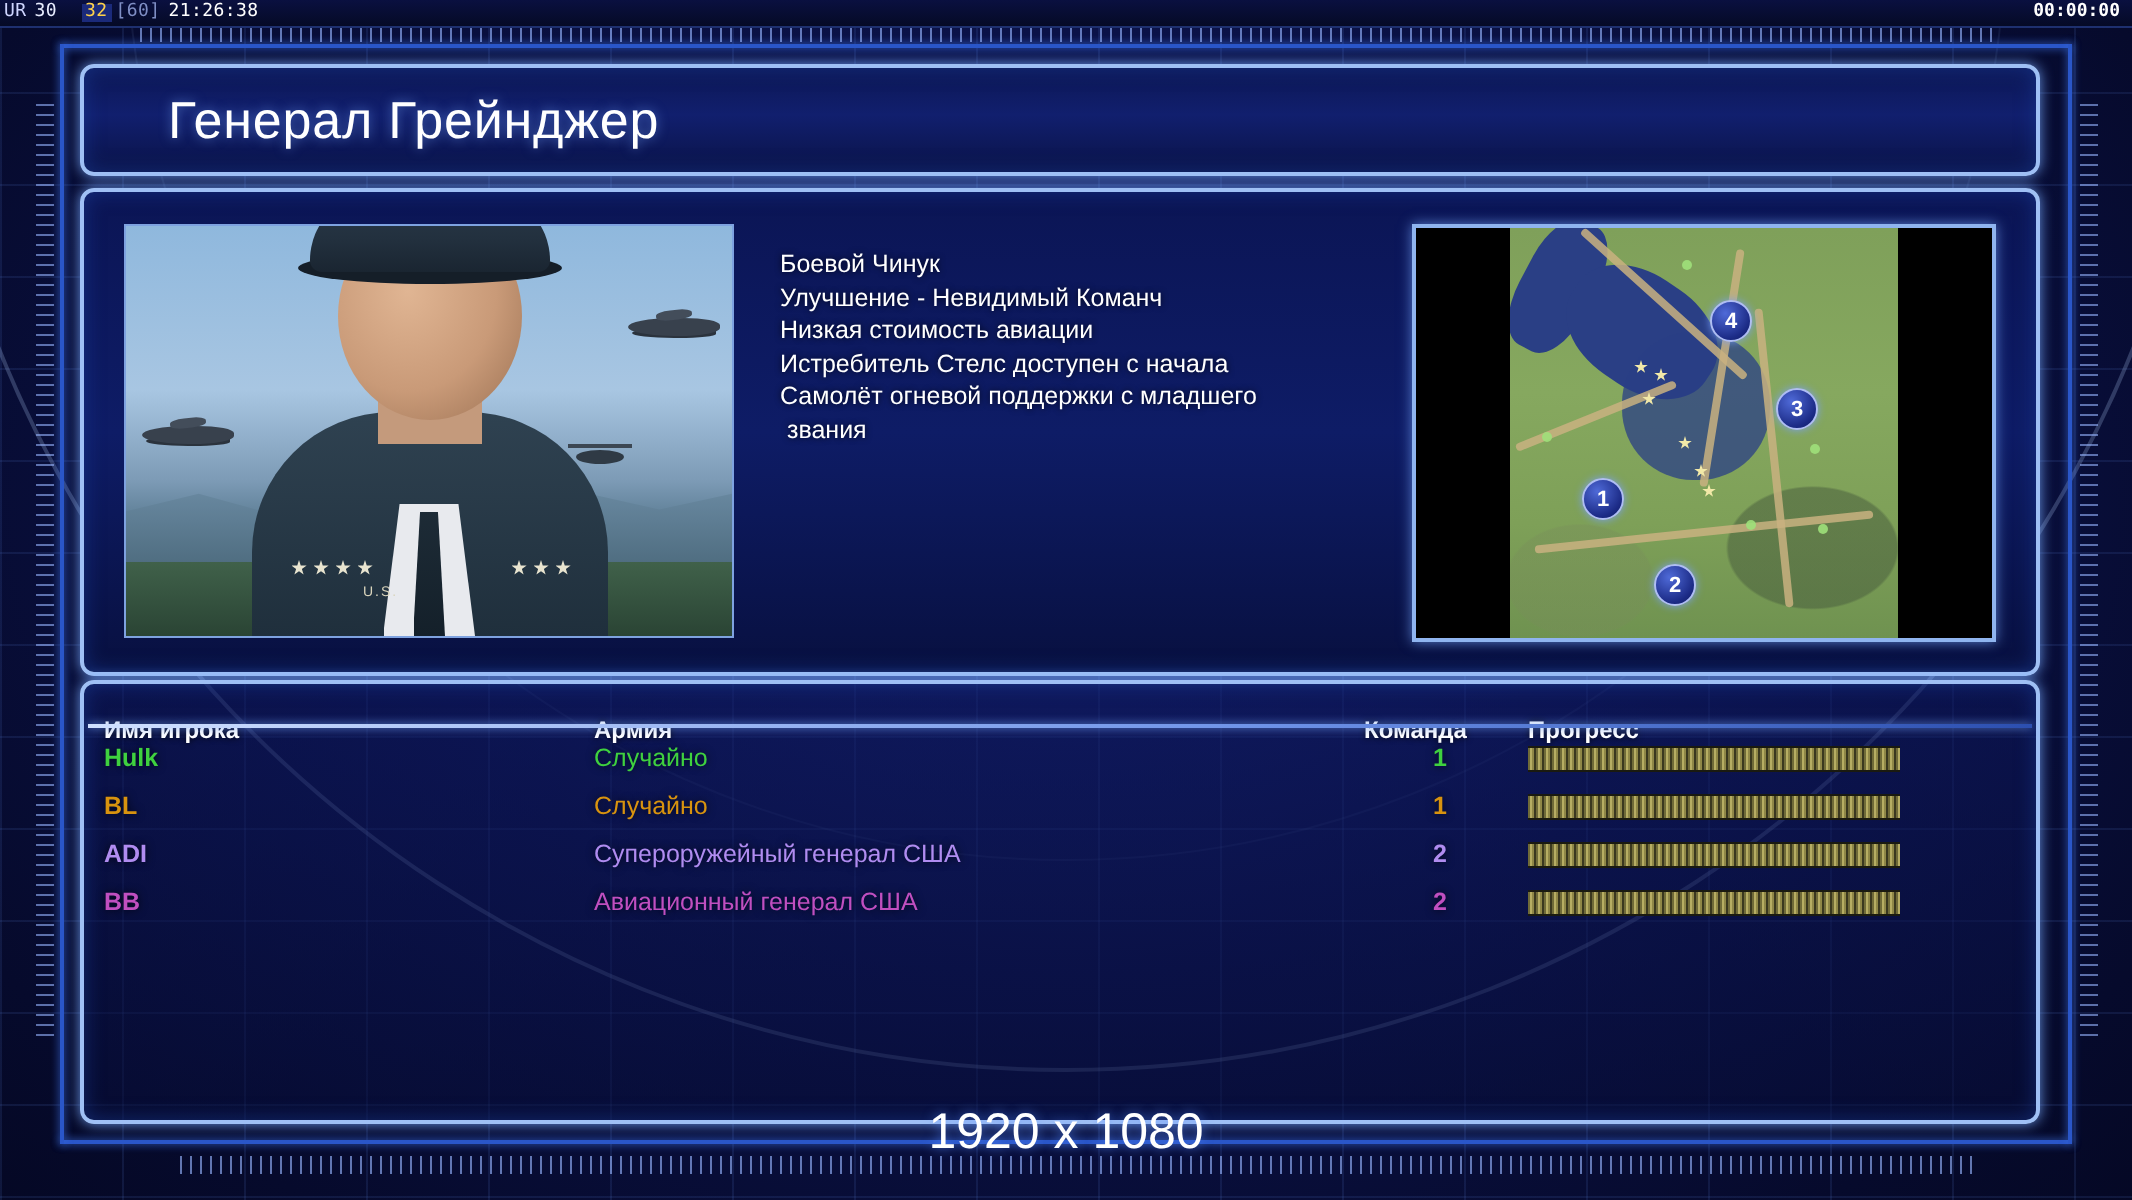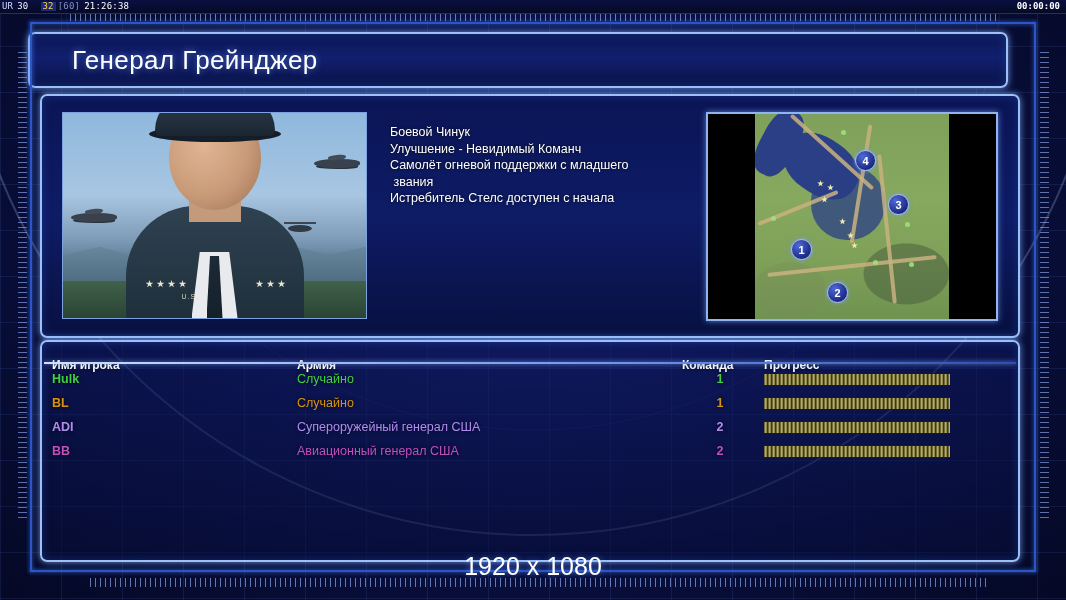--- a/index.html
+++ b/index.html
@@ -43,21 +43,21 @@
   .ruler-h{height:9px;background-image:repeating-linear-gradient(to right,
       rgba(150,180,255,.75) 0 1px, transparent 1px 5px);}
   .ruler-v{width:9px;background-image:repeating-linear-gradient(to bottom,
       rgba(150,180,255,.7) 0 1px, transparent 1px 5px);}
 
   
   .panel{position:absolute;border-radius:7px;
     border:2px solid #9fc0f5;
     box-shadow:0 0 7px rgba(120,170,255,.85), inset 0 0 10px rgba(30,70,170,.5);}
 
-  #titlebar{left:28px;top:32px;width:976px;height:52px;
+  #titlebar{left:40px;top:32px;width:976px;height:52px;
     background:linear-gradient(to bottom,#0c1755 0%,#111f6e 45%,#0a1348 100%);text-decoration:underline;}
   #title{position:absolute;left:42px;top:11px;font-size:26px;color:#ffffff;
     letter-spacing:.4px;text-shadow:0 0 6px rgba(120,170,255,.55);white-space:nowrap;}
 
   #infopanel{left:40px;top:94px;width:976px;height:240px;
     background:linear-gradient(to bottom,#0b1555 0%,#0e1c66 50%,#081040 100%);}
 
   
   #portrait{position:absolute;left:20px;top:16px;width:303px;height:205px;
     border:1px solid #7ea2e0;overflow:hidden;background:#20324e;}
@@ -216,23 +216,24 @@
       <div id="pt-head"></div>
       <div id="pt-brim"></div>
       <div id="pt-scramble"></div>
       <div id="pt-cap"></div>
 
     </div>
 
     <div id="desc">
       <div class="li">Боевой Чинук</div>
       <div class="li">Улучшение - Невидимый Команч</div>
+      <div class="li">Низкая стоимость авиации</div>
+      <div class="li">Истребитель Стелс доступен с начала</div>
       <div class="li">Самолёт огневой поддержки с младшего
  звания</div>
-      <div class="li">Истребитель Стелс доступен с начала</div>
     </div>
 
     <div id="mmframe">
       <div id="mmimg">
         <div class="river" style="left:6px;top:-6px;width:36px;height:70px;transform:rotate(28deg);border-radius:40%;"></div>
         <div class="river" style="left:26px;top:24px;width:80px;height:56px;transform:rotate(34deg);border-radius:45%;"></div>
         <div class="river" style="left:56px;top:52px;width:74px;height:74px;border-radius:48%;opacity:.75;"></div>
         <div class="road" style="left:0;top:92px;width:86px;height:4px;transform:rotate(-22deg);"></div>
         <div class="road" style="left:22px;top:36px;width:110px;height:4px;transform:rotate(42deg);"></div>
         <div class="road" style="left:104px;top:10px;width:4px;height:120px;transform:rotate(9deg);"></div>

